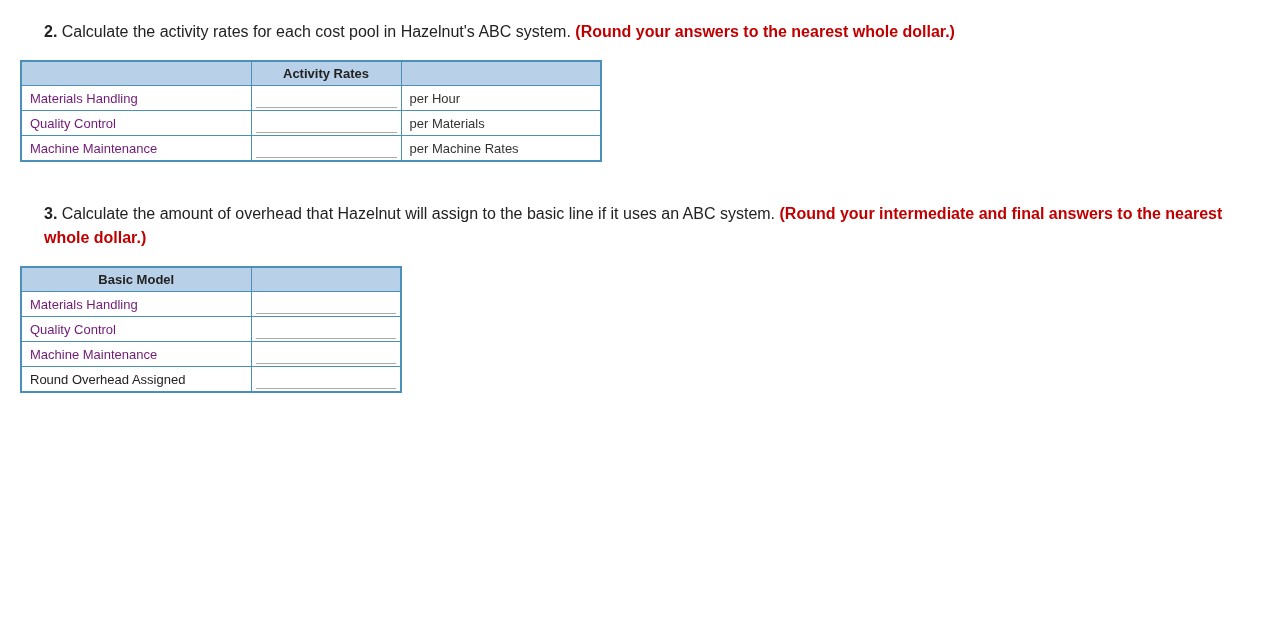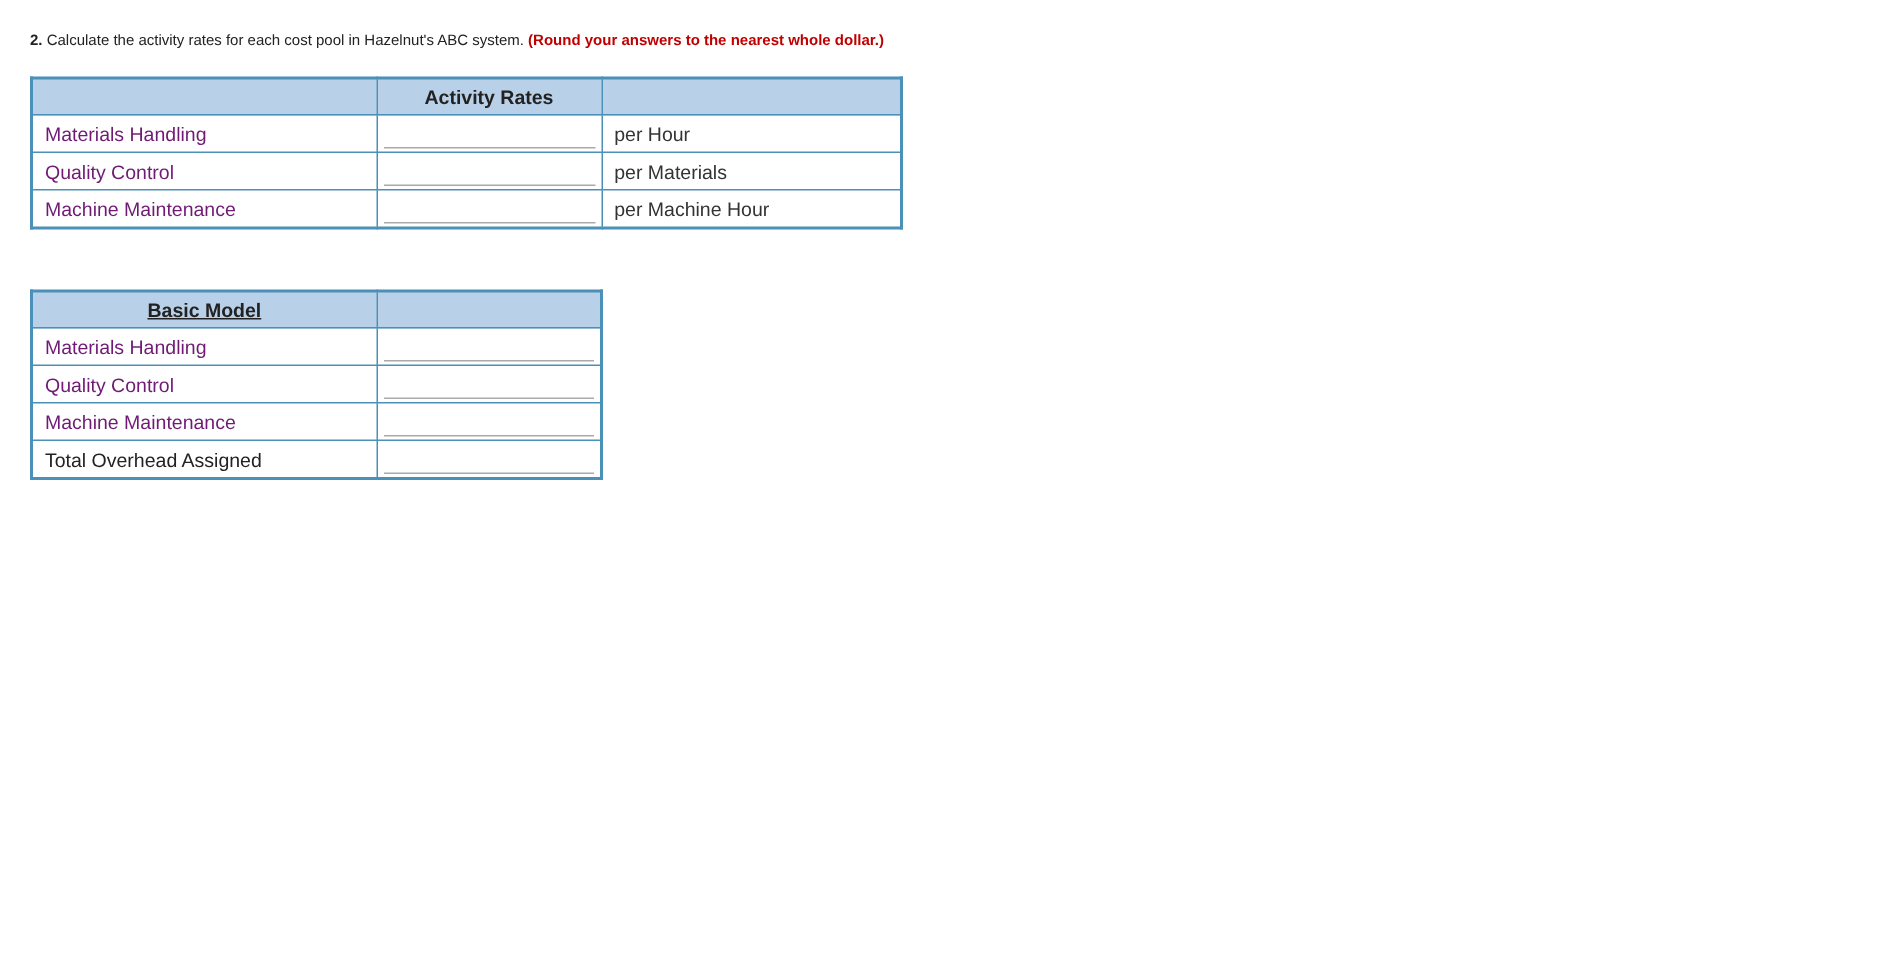--- a/index.html
+++ b/index.html
@@ -18,21 +18,22 @@
       min-height: 642px;
     }
 
     .question {
       margin-bottom: 30px;
     }
 
     .question-text {
       margin-bottom: 16px;
       line-height: 1.5;
-      font-size: 10px;
+      font-size: 16px;
+      margin-left: 24px;
     }
 
     .question-num {
       font-weight: bold;
     }
 
     .bold-red {
       color: #c00000;
       font-weight: bold;
     }
@@ -104,21 +105,20 @@
       width: 200px;
     }
 
     
     .table-q3 {
       min-width: 380px;
     }
 
     .table-q3 th:first-child {
       width: 230px;
-      text-decoration: underline;
     }
 
     .table-q3 th:nth-child(2) {
       width: 150px;
     }
 
     .q3-header {
       background-color: #b8d0e8;
       font-weight: bold;
     }
@@ -158,27 +158,32 @@
         <td class="input-cell">
           <input type="text" class="input-field" value="" style="">
         </td>
         <td class="unit-cell">per Materials</td>
       </tr>
       <tr>
         <td class="label-cell">Machine Maintenance</td>
         <td class="input-cell">
           <input type="text" class="input-field" value="" style="">
         </td>
-        <td class="unit-cell">per Machine Hour</td>
+        <td class="unit-cell">per Machine Rates</td>
       </tr>
     </tbody>
   </table>
 </div>
 
 <div class="question" style="margin-top: 40px;">
+  <p class="question-text">
+    <span class="question-num">3.</span>
+    <span> Calculate the amount of overhead that Hazelnut will assign to the basic line if it uses an ABC system.</span>
+    <span class="bold-red"> (Round your intermediate and final answers to the nearest whole dollar.)</span>
+  </p>
 
   <table class="table-q3" style="margin-top: 12px;">
     <thead>
       <tr>
         <th class="q3-header">Basic Model</th>
         <th class="q3-header"></th>
       </tr>
     </thead>
     <tbody>
       <tr>
@@ -193,20 +198,20 @@
           <input type="text" class="input-field" value="" style="">
         </td>
       </tr>
       <tr>
         <td class="label-cell q3-label">Machine Maintenance</td>
         <td class="input-cell">
           <input type="text" class="input-field" value="" style="">
         </td>
       </tr>
       <tr>
-        <td class="label-cell-dark">Total Overhead Assigned</td>
+        <td class="label-cell-dark">Round Overhead Assigned</td>
         <td class="input-cell">
           <input type="text" class="input-field" value="" style="">
         </td>
       </tr>
     </tbody>
   </table>
 </div>
 
 </body></html>

